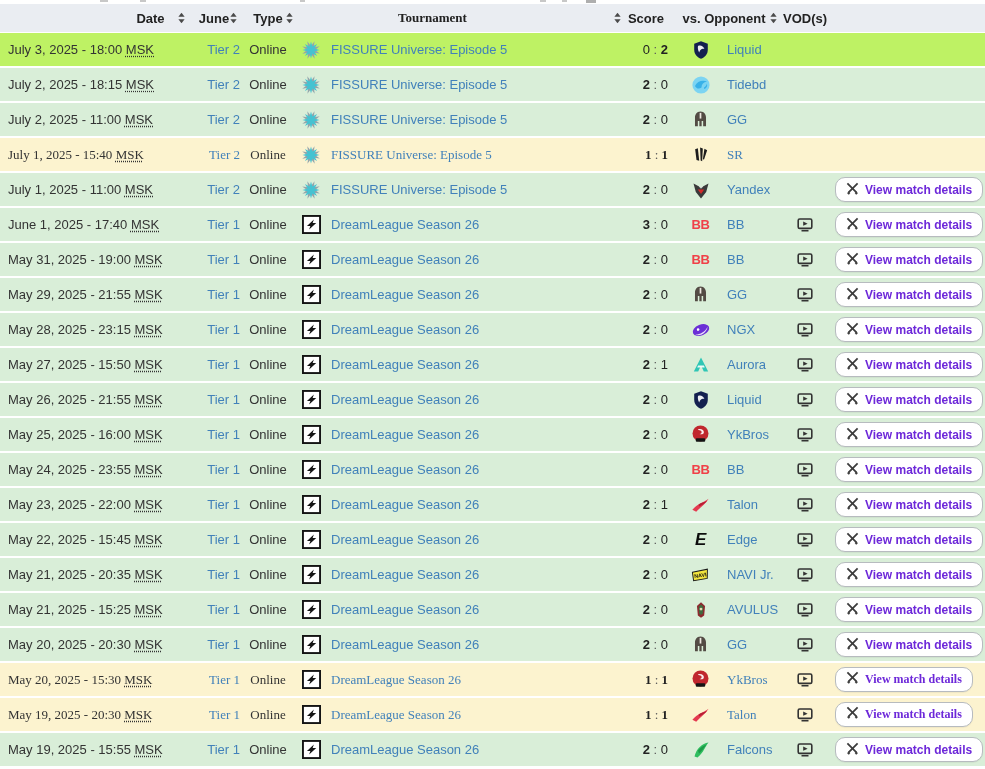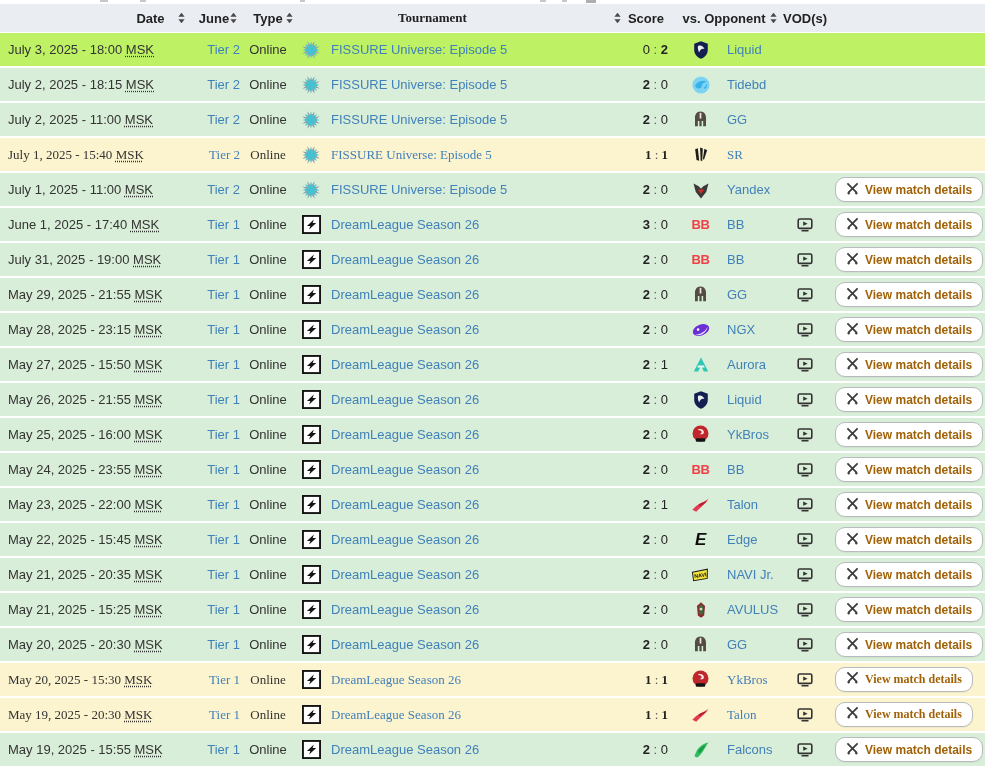--- a/index.html
+++ b/index.html
@@ -37,21 +37,21 @@
   .c-score .w { font-weight:bold; }
   .c-score .sep { color:#5a5a5a; }
   .c-opp { display:flex; align-items:center; gap:16px; padding-left:22px; white-space:nowrap; }
   .logo { width:21px; height:21px; display:flex; align-items:center; justify-content:center; flex:0 0 21px; cursor:pointer; }
   .logo-text { font-weight:800; font-size:12px; letter-spacing:-0.5px; line-height:1; }
   .c-vod { display:flex; justify-content:center; align-items:center; }
   .c-btn { padding-left:5px; }
   .details-btn {
     display:inline-flex; align-items:center; gap:6px; height:25px; padding:8px 10px;
     background:#fff; border:1px solid #b7bbbf; border-radius:10px;
-    font-family:inherit; font-weight:bold; font-size:12px; color:#a16207; cursor:pointer;
+    font-family:inherit; font-weight:bold; font-size:12px; color:#6d28d9; cursor:pointer;
     box-shadow:0 1px 1px rgba(0,0,0,0.05); white-space:nowrap;
   }
   .vod-link { cursor:pointer; display:flex; }
 </style>
 </head>
 <body>
 
 <div class="topstrip">
   <span class="remnant" style="left:100px;width:8px;"></span>
   <span class="remnant" style="left:140px;width:6px;"></span>
@@ -301,21 +301,21 @@
         <span><svg width="13" height="13" viewBox="0 0 14 14">
               <path d="M1.5 1.5 L11.2 11.2 M12.5 1.5 L2.8 11.2" stroke="#3c3c3c" stroke-width="1.9"></path>
               <path d="M9.6 11.9 H12.6 M11.1 10.6 V13.4" stroke="#3c3c3c" stroke-width="1.3"></path>
               <path d="M1.4 11.9 H4.4 M2.9 10.6 V13.4" stroke="#3c3c3c" stroke-width="1.3"></path>
             </svg></span>
         <span>View match details</span>
       </button>
     </div>
   </div>
     <div class="row grid win">
-    <div class="c-date"><span>July 31, 2025 - 19:00</span> <span class="tz">MSK</span></div>
+    <div class="c-date"><span>May 31, 2025 - 19:00</span> <span class="tz">MSK</span></div>
     <div class="c-tier"><a class="link">Tier 1</a></div>
     <div class="c-type">Online</div>
     <div class="c-tournament">
       <span class="t-icon">
           <svg width="19" height="19" viewBox="0 0 20 20">
             <rect x="1" y="1" width="18" height="18" fill="#fff" stroke="#141414" stroke-width="2"></rect>
             <path d="M5.2 11.5 L12.5 4.8 L11.2 8.3 L15 8.5 L7.5 15.2 L8.8 11.7 Z" fill="#141414"></path>
           </svg>
         </span>
       <a class="link">DreamLeague Season 26</a>

